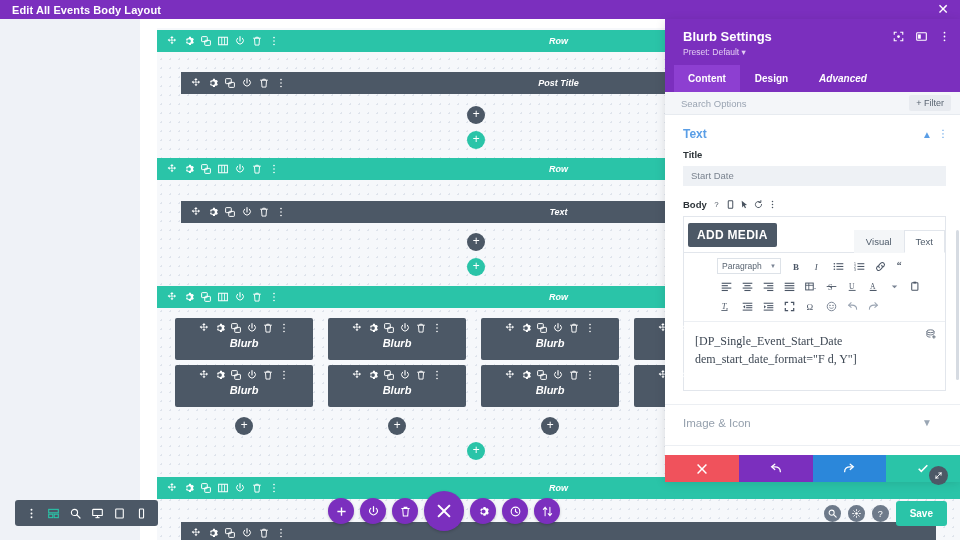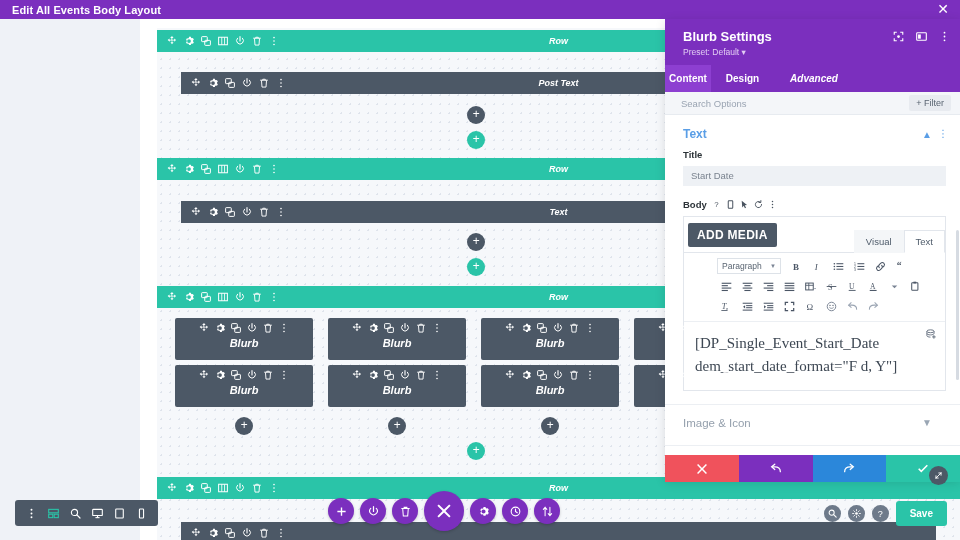--- a/index.html
+++ b/index.html
@@ -146,21 +146,21 @@
     display: flex; align-items: center; gap: 12px;
   }
   .panel-head-icons .ic { width: 11px; height: 11px; fill: #fff; cursor: pointer; }
   .panel-head-icons .ic svg { display: block; width: 11px; height: 11px; }
 
   .panel-tabs { display: flex; background: #7b2fbe; }
   .panel-tab {
     padding: 8px 0; color: #fff; font-size: 10px; font-weight: bold;
     text-align: center; cursor: pointer;
   }
-  .panel-tab.t0 { width: 46px; }
+  .panel-tab.t0 { width: 66px; margin-left: 9px; }
   .panel-tab.t1 { width: 63px; }
   .panel-tab.t2 { width: 80px; font-style: italic; }
   .panel-tab.active { background: #8d3fd1; }
 
   .panel-search {
     display: flex; align-items: center; justify-content: space-between;
     background: #f4f6f9; border-bottom: 1px solid #e7ebf0;
     padding: 6px 9px 6px 16px; height: 23px;
   }
   .search-ph { color: #9aa4b2; font-size: 9.5px; }
@@ -234,21 +234,21 @@
   .para-sel {
     display: flex; align-items: center; justify-content: space-between;
     border: 1px solid #dde2e8; background: #fff; font-size: 8.5px;
     color: #5a6572; width: 64px; height: 16px; padding: 0 4px;
     margin-right: 4px; cursor: pointer;
   }
   .caret { font-size: 6px; color: #7a8494; }
 
   .ed-content {
     position: relative; min-height: 68px; padding: 10px 11px;
-    font-family: "Liberation Serif", serif; font-size: 15px;
+    font-family: "Liberation Serif", serif; font-size: 12px;
     color: #3d4753; line-height: 1.55;
   }
   .ed-content .dyn-icon {
     position: absolute; right: 8px; top: 7px; width: 11px; height: 11px;
     fill: #5f6b7a;
   }
 
   .divider { height: 1px; background: #eceff3; margin-top: 13px; }
 
   
@@ -367,21 +367,21 @@
                 </svg>
               </span>
             <span class="ic">
                 <svg viewBox="0 0 16 16">
                   <circle cx="8" cy="2.5" r="1.3"></circle>
                   <circle cx="8" cy="8" r="1.3"></circle>
                   <circle cx="8" cy="13.5" r="1.3"></circle>
                 </svg>
               </span>
           </div>
-          <span class="label">Post Text</span>
+          <span class="label">Post Title</span>
         </div>
         <div class="addbtn" style="top:76px; left:310px;">+</div>
         <div class="addbtn teal" style="top:101px; left:310px;">+</div>
       </div>
 
       <div class="section" style="top:130px;">
         <div class="row-bar">
           <div class="bar-icons">
             <span class="ic">
                 <svg viewBox="0 0 16 16">

